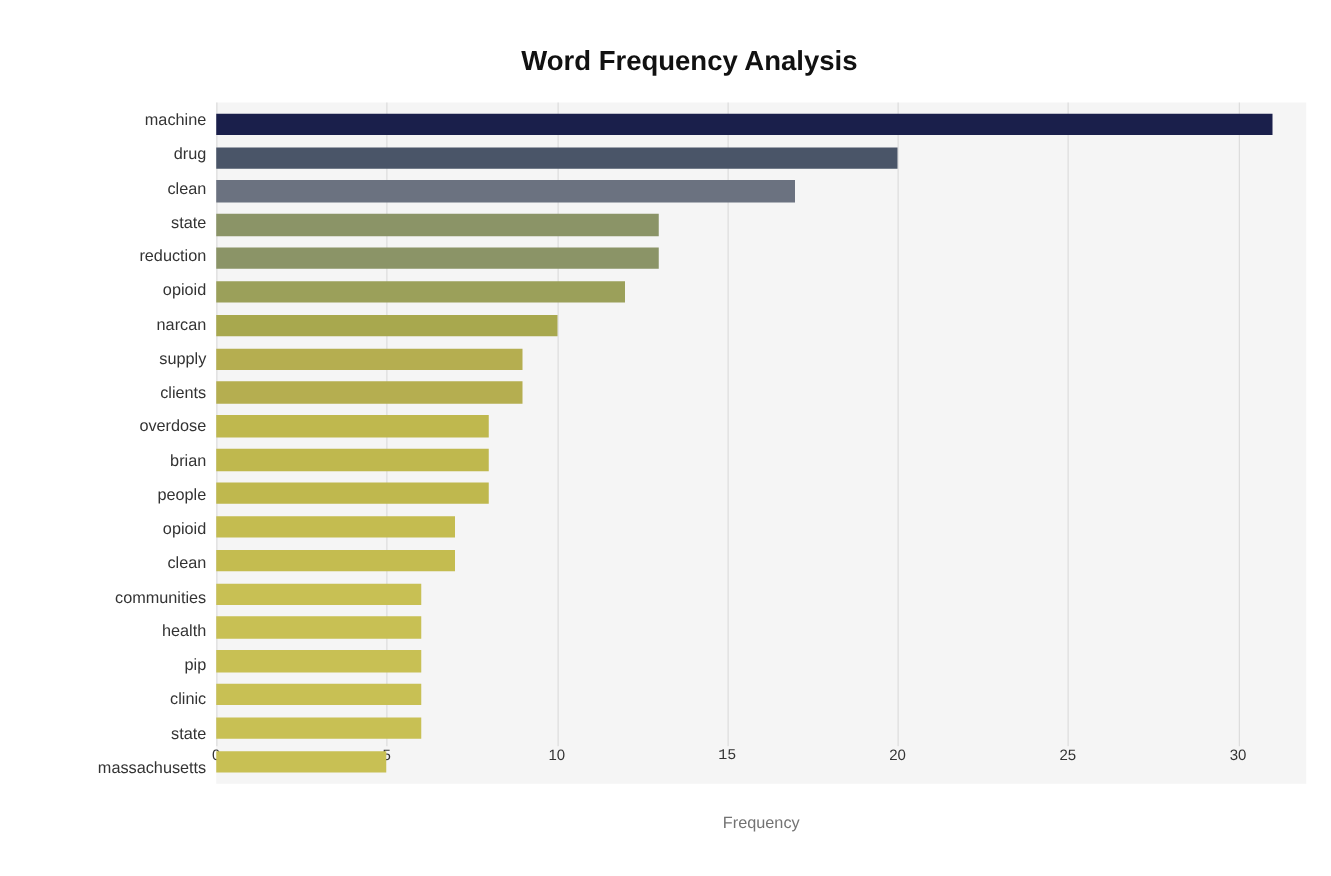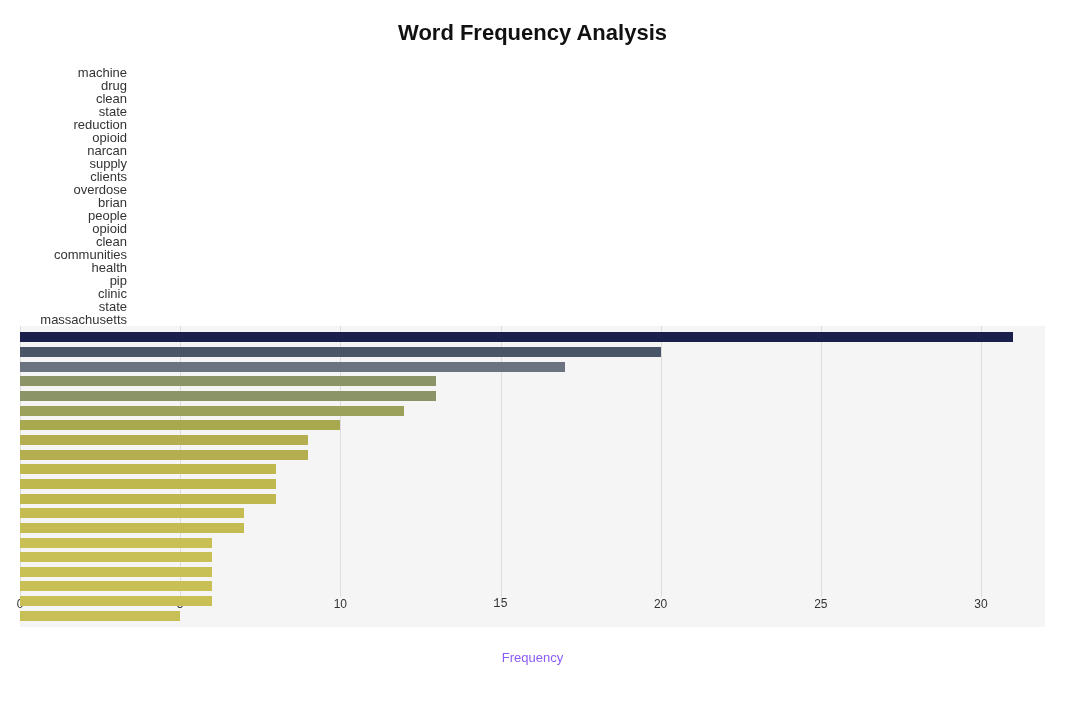--- a/index.html
+++ b/index.html
@@ -9,33 +9,33 @@
       display: flex;
       justify-content: center;
       align-items: center;
       width: 1065px;
       min-height: 701px;
     }
     .chart-container {
       width: 1065px;
       height: 701px;
       background: #ffffff;
-      padding: 20px 20px 60px 20px;
+      padding: 36px 20px 60px 20px;
       position: relative;
+      margin-left: 38px;
     }
     .chart-title {
       text-align: center;
       font-size: 22px;
       font-weight: bold;
       margin-bottom: 20px;
       color: #111;
     }
     .chart-area {
       display: flex;
-      flex-direction: column;
       width: 100%;
       height: calc(100% - 60px);
     }
     .y-axis {
       display: flex;
       flex-direction: column;
       align-items: flex-end;
       justify-content: space-around;
       padding-right: 8px;
       width: 115px;
@@ -103,21 +103,21 @@
       font-size: 12px;
       color: #333;
       transform: translateX(-50%);
     }
     .x-axis-title {
       position: absolute;
       bottom: -38px;
       left: 50%;
       transform: translateX(-50%);
       font-size: 13px;
-      color: #8b5cf6;
+      color: #737373;
     }
   </style>
 </head>
 <body>
 
 <div class="chart-container">
   <div class="chart-title">Word Frequency Analysis</div>
   <div class="chart-area">
     <div class="y-axis" id="y-axis">
         <div class="y-label">machine</div>

